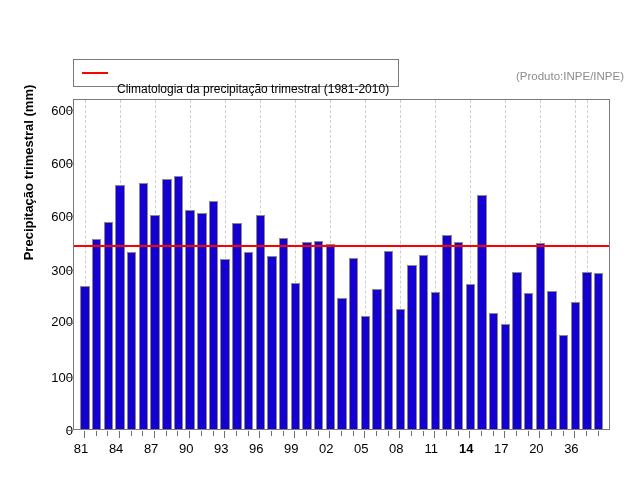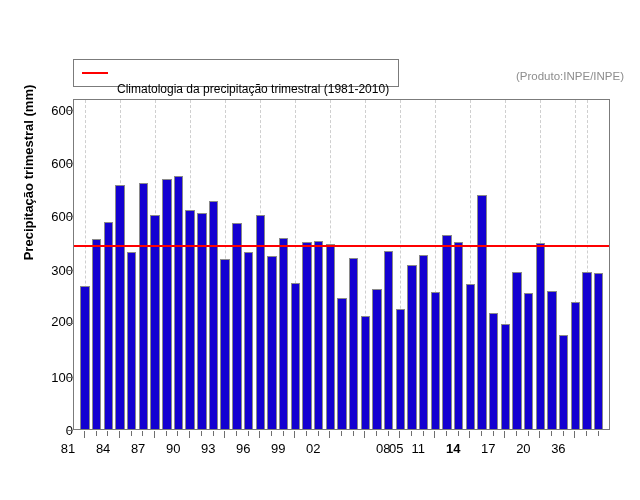--- a/index.html
+++ b/index.html
@@ -120,21 +120,21 @@
   }
   .xtick-mark {
     position: absolute;
     top: 0;
     width: 0;
     height: 7px;
     border-left: 1px solid #6f6f6f;
   }
   #xtick-labels {
     position: absolute;
-    left: 57px;
+    left: 70px;
     top: 441px;
     width: 537px;
     height: 18px;
     text-align: center;
   }
   .xtick-label {
     position: absolute;
     top: 0;
     font-size: 13px;
     color: #000;
@@ -333,21 +333,21 @@
     </div>
   <div id="xtick-labels">
       <div class="xtick-label" style="left: 11.09px;">81</div>
       <div class="xtick-label" style="left: 46.11px;">84</div>
       <div class="xtick-label" style="left: 81.13px;">87</div>
       <div class="xtick-label" style="left: 116.16px;">90</div>
       <div class="xtick-label" style="left: 151.18px;">93</div>
       <div class="xtick-label" style="left: 186.2px;">96</div>
       <div class="xtick-label" style="left: 221.22px;">99</div>
       <div class="xtick-label" style="left: 256.24px;">02</div>
-      <div class="xtick-label" style="left: 291.26px; margin-left: 48px;">05</div>
+      <div class="xtick-label" style="left: 291.26px;">05</div>
       <div class="xtick-label" style="left: 326.29px;">08</div>
       <div class="xtick-label" style="left: 361.31px;">11</div>
       <div class="xtick-label" style="left: 396.33px; font-weight: bold;">14</div>
       <div class="xtick-label" style="left: 431.35px;">17</div>
       <div class="xtick-label" style="left: 466.37px;">20</div>
       <div class="xtick-label" style="left: 501.39px;">36</div>
     </div>
 
   <div id="legend">
     <div id="legend-swatch"></div>

